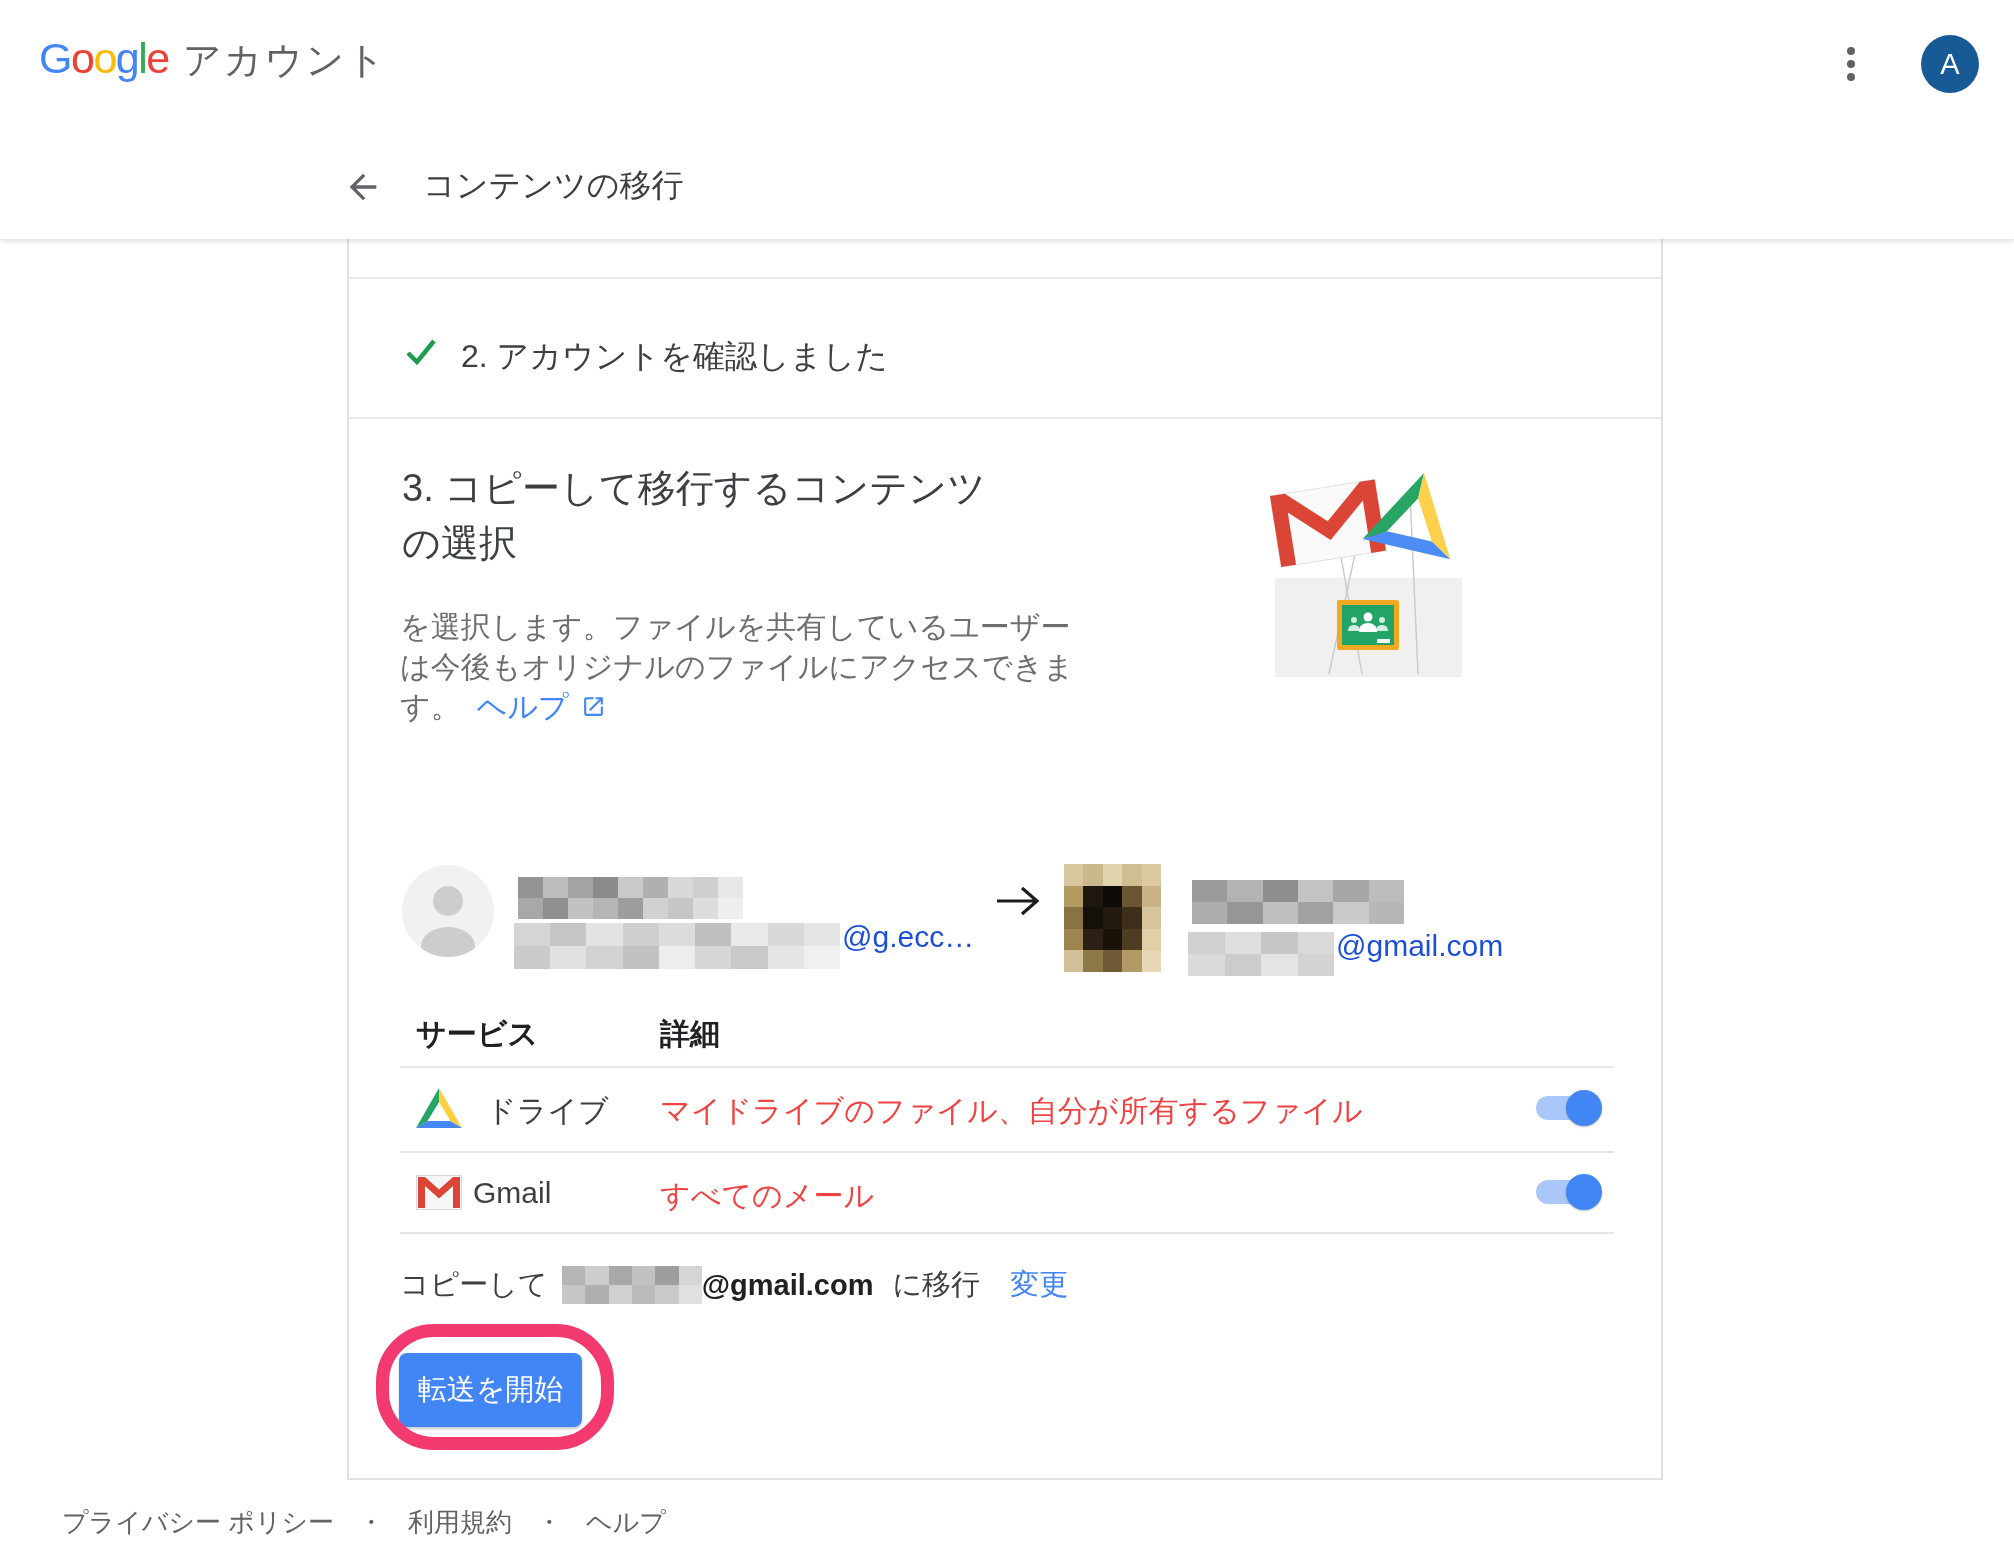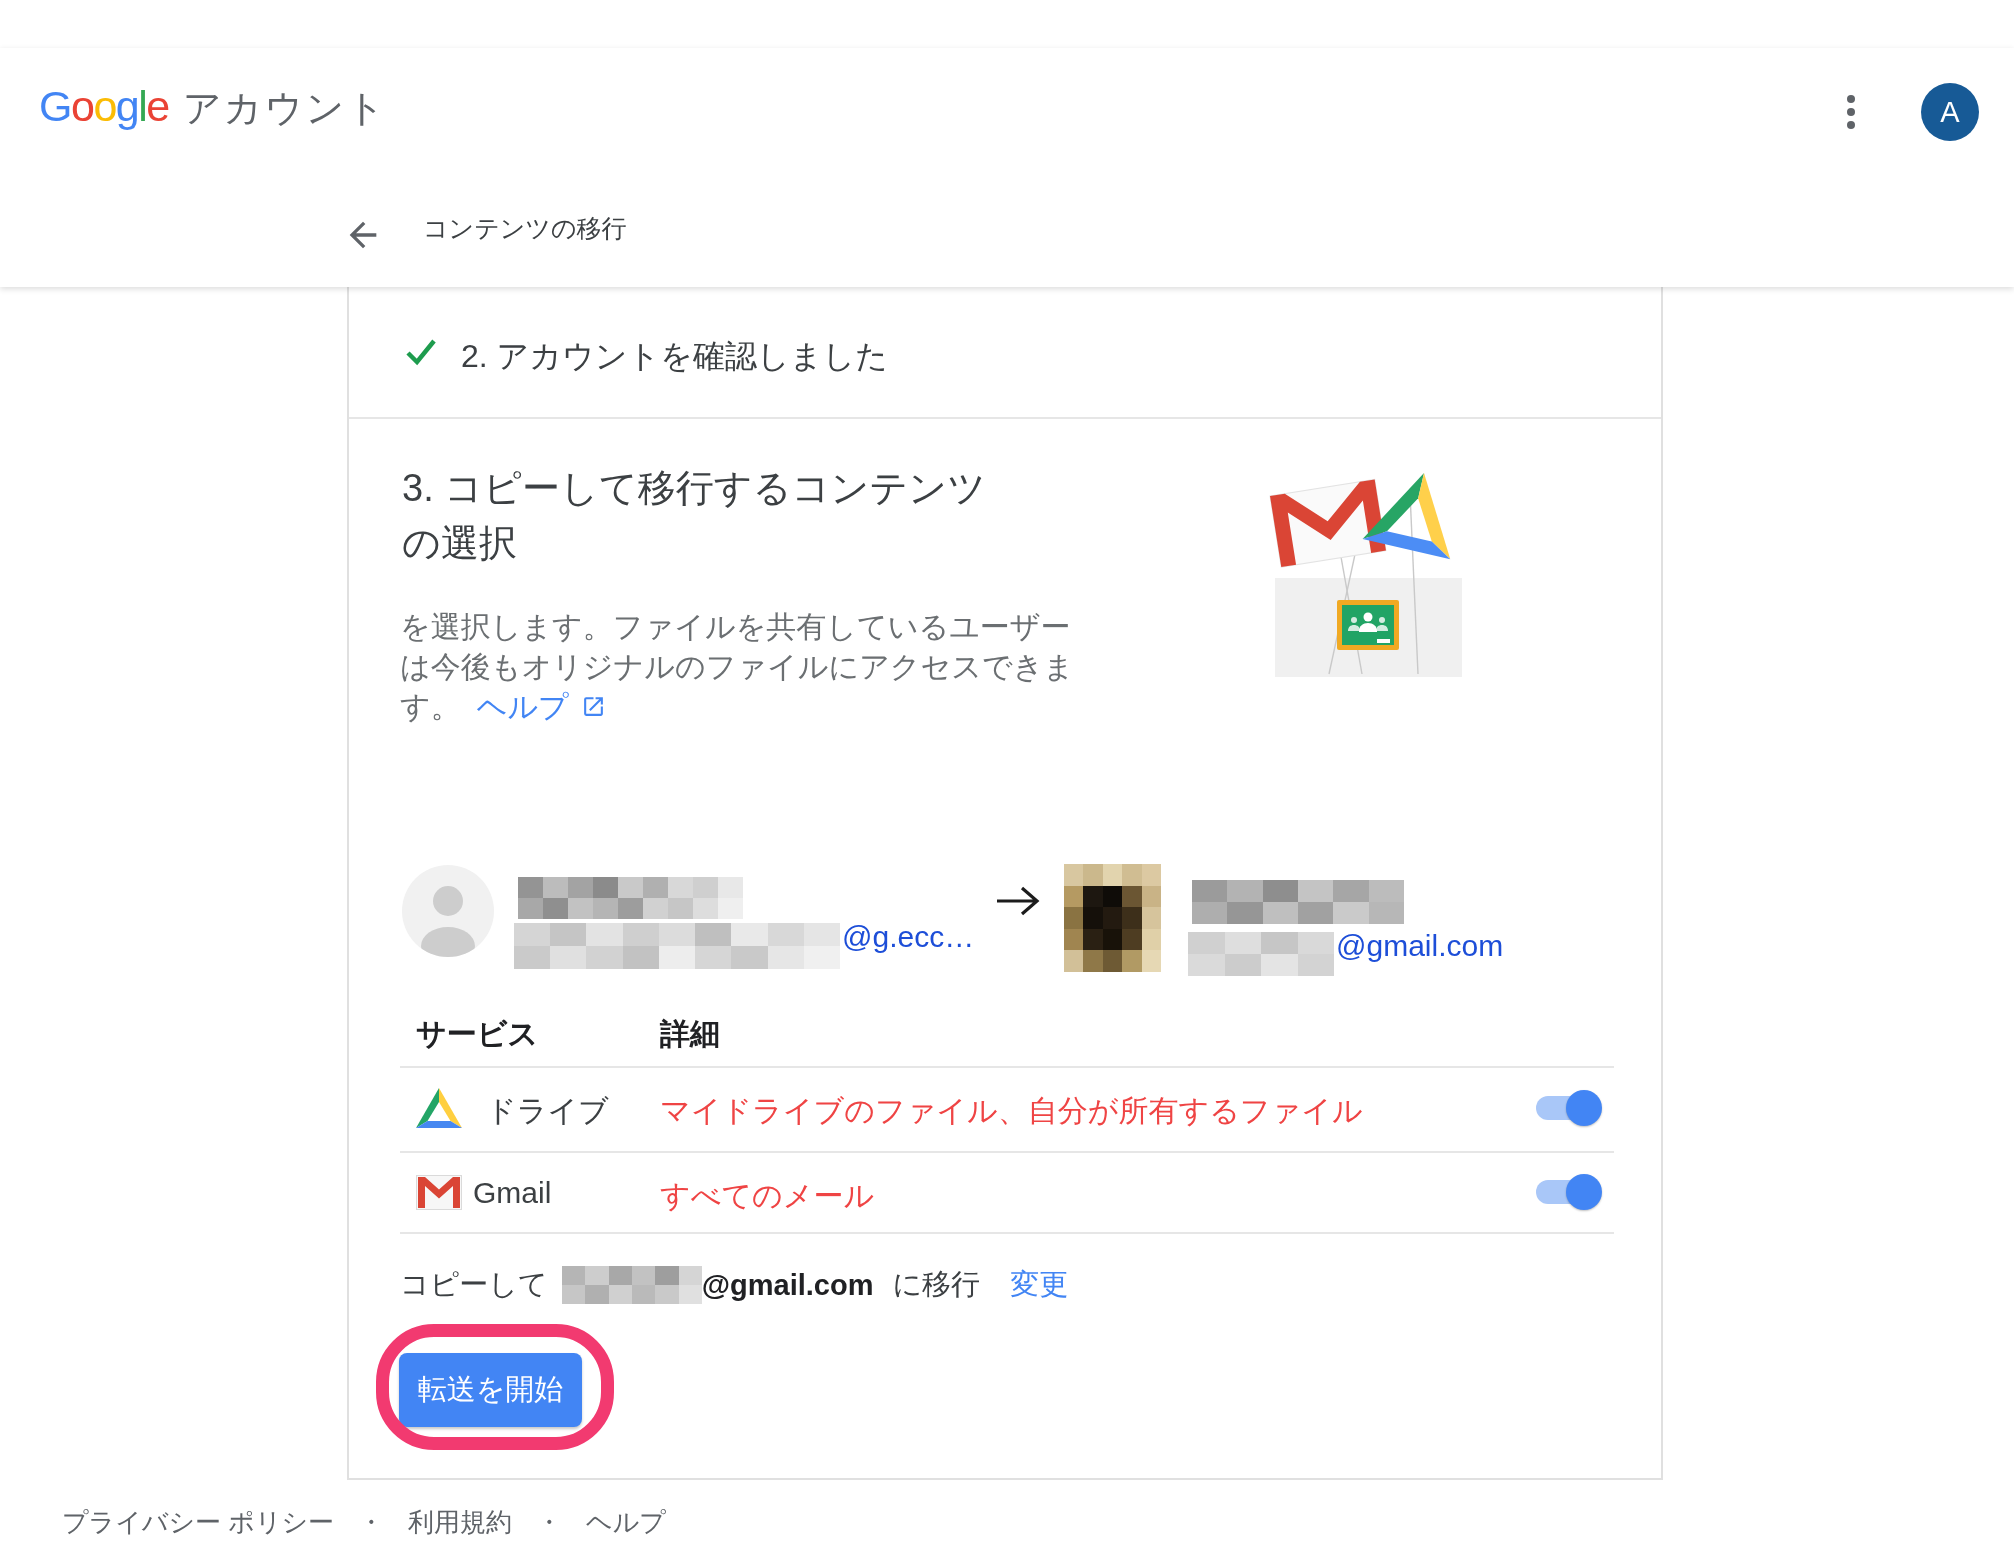--- a/index.html
+++ b/index.html
@@ -3,31 +3,31 @@
 <meta charset="utf-8">
 <style>
   html,body{margin:0;padding:0;background:#ffffff;}
   #stage{
     position:relative;width:2014px;height:1550px;background:#ffffff;overflow:hidden;
     font-family:"Liberation Sans","DejaVu Sans",sans-serif;color:#3c4043;
   }
   .abs{position:absolute;}
   
   .header{position:absolute;left:0;top:0;width:2014px;height:239px;background:#ffffff;
-    box-shadow:0 2px 6px rgba(0,0,0,0.14);z-index:5;margin-top:48px;}
+    box-shadow:0 2px 6px rgba(0,0,0,0.14);z-index:5;}
   .logo{position:absolute;left:39px;top:34px;display:flex;align-items:baseline;}
   .logo .gword{font-size:43px;letter-spacing:-1.5px;}
   .logo .product{font-size:38px;color:#5f6368;margin-left:14px;letter-spacing:2px;}
   .c-blue{color:#4285f4}.c-red{color:#ea4335}.c-yellow{color:#fbbc05}.c-green{color:#34a853}
   .kebab{position:absolute;left:1845px;top:46px;width:12px;height:36px;cursor:pointer;}
   .avatar{position:absolute;left:1921px;top:35px;width:58px;height:58px;border-radius:50%;
     background:#175a96;color:#fff;display:flex;align-items:center;justify-content:center;
     font-size:29px;cursor:pointer;}
   .back-btn{position:absolute;left:343px;top:167px;width:40px;height:40px;cursor:pointer;}
-  .page-title{position:absolute;left:423px;top:164px;font-size:25px;color:#3c4043;}
+  .page-title{position:absolute;left:423px;top:164px;font-size:32px;color:#3c4043;}
   
   .card{position:absolute;left:347px;top:239px;width:1316px;height:1241px;background:#fff;
     border-left:2px solid #e0e0e0;border-right:2px solid #e0e0e0;border-bottom:2px solid #e0e0e0;
     box-sizing:border-box;}
   .divider{position:absolute;left:0;width:1312px;height:0;border-top:2px solid #e6e6e6;}
   .divider.inset{left:51px;width:1214px;}
   .step2-check{position:absolute;left:53px;top:94px;}
   .step2-label{position:absolute;left:112px;top:96px;font-size:32px;color:#3c4043;}
   .step3-heading{position:absolute;left:53px;top:222px;font-size:38px;line-height:55px;color:#3c4043;}
   .step3-desc{position:absolute;left:51px;top:368px;font-size:30px;line-height:40px;color:#6b6f72;}

